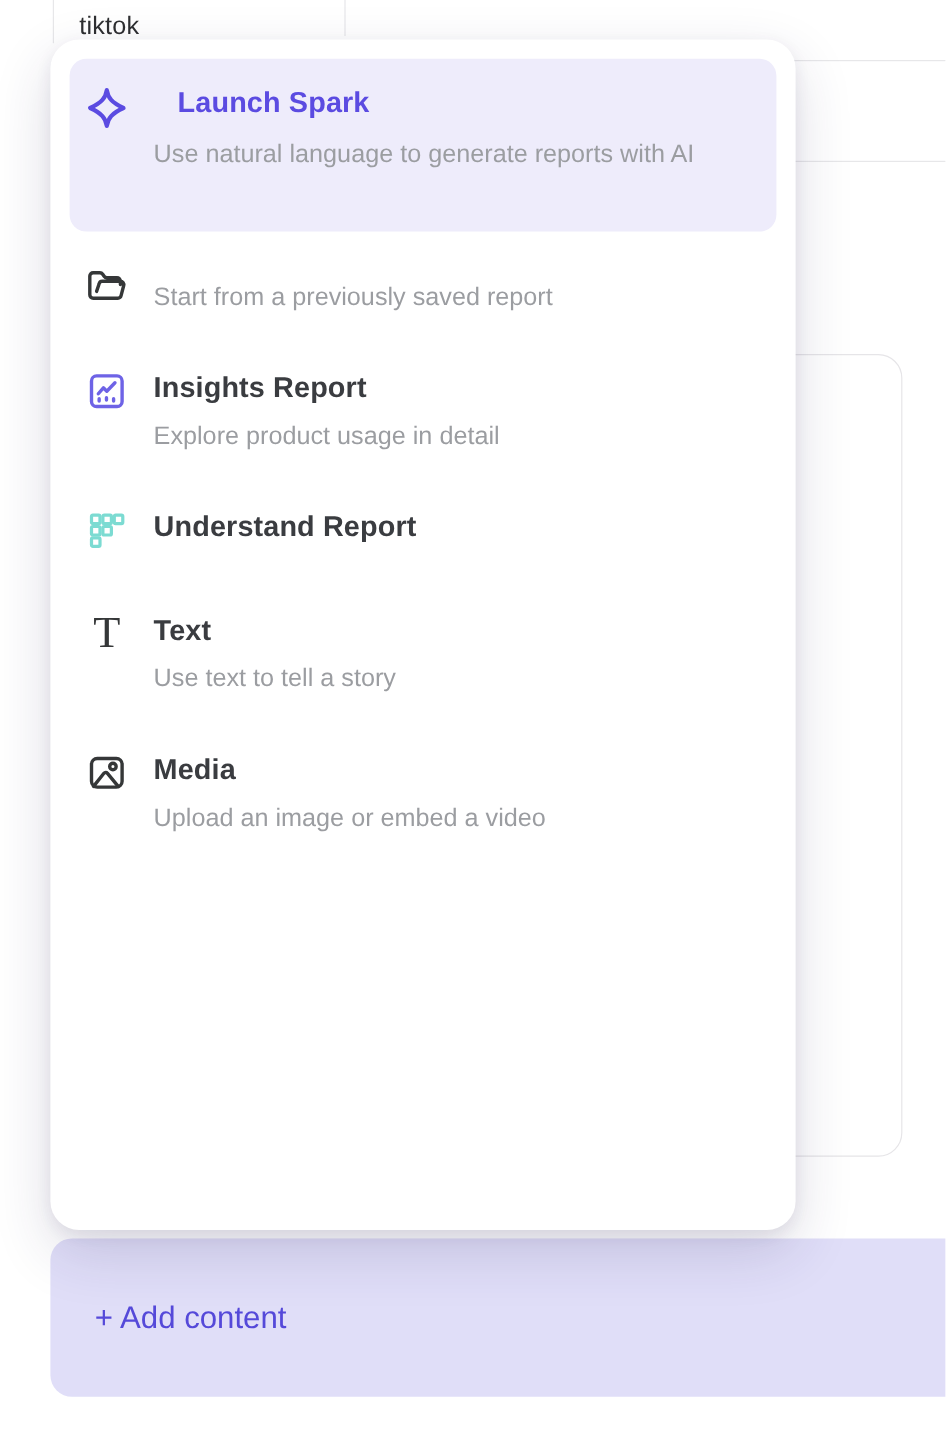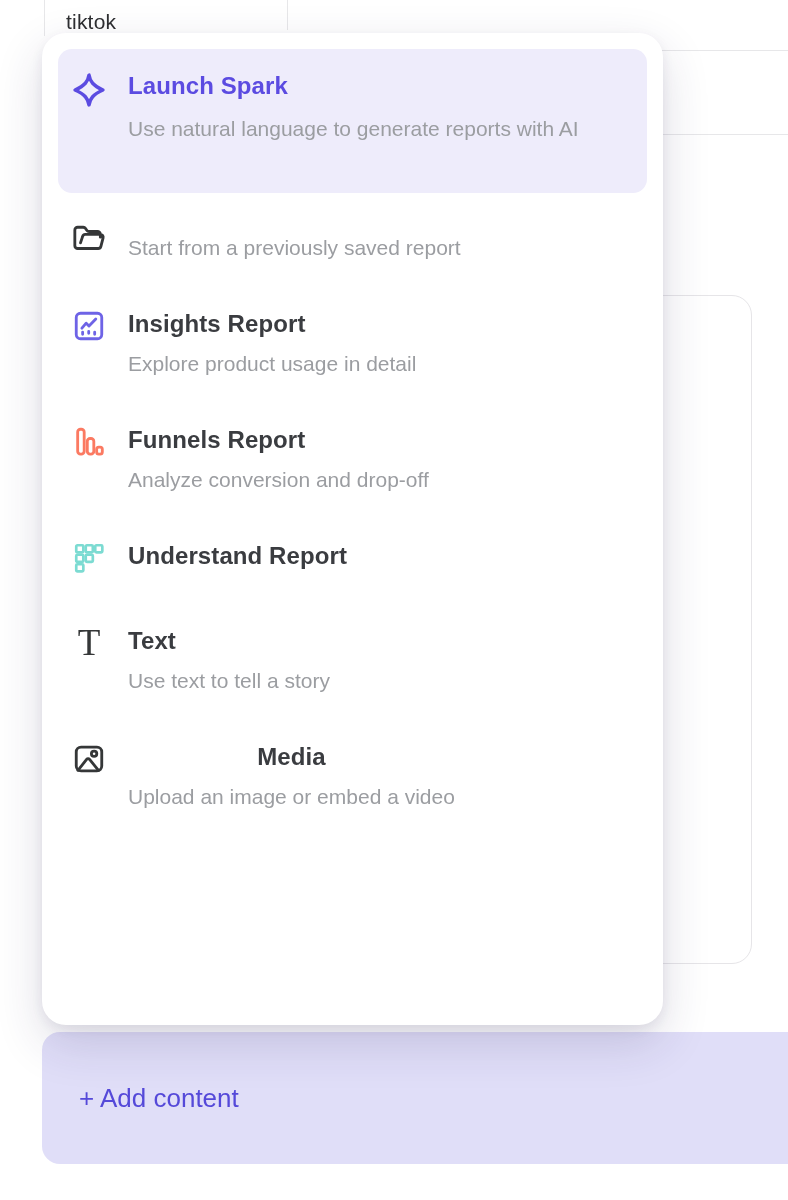--- a/index.html
+++ b/index.html
@@ -33,21 +33,21 @@
   .title { font-size:24px; line-height:30px; font-weight:600; color:#3a3c40; letter-spacing:.1px; }
   .desc { font-size:21px; line-height:28px; margin-top:11px; color:#9b9da1; }
 
   .spark { height:144px; background:#eeecfb; border-radius:14px; padding:22px 18px 0 14px; margin-bottom:30px; }
   .spark .title { color:#5b4be1; }
   .spark .desc { max-width:478px; line-height:31px; margin-top:12px; }
   .spark .icon svg { width:38px; height:38px; margin-left:-2px; }
 
   .row { margin:0 0 47px 14px; }
   .row:first-of-type { margin-top:0; }
-  .row:last-of-type { margin-bottom:0;text-align:center; }
+  .row:last-of-type { margin-bottom:0; }
   .row .icon svg { width:34px; height:34px; }
 
   .glyph-t { display:block; width:34px; height:34px; text-align:center;
     font-family:"Liberation Serif","DejaVu Serif",serif; font-size:37px; line-height:34px; font-weight:500; }
   .glyph-t::before { content:"T"; }
 </style>
 </head>
 <body>
 
 <div class="canvas">
@@ -65,21 +65,21 @@
 
   <div class="menu">
 
     <div class="item spark">
       <span class="icon" style="color: rgb(91, 75, 225);">
         <svg viewBox="0 0 24 24" fill="none" stroke="currentColor" stroke-width="2.2" stroke-linejoin="round">
           <path d="M12 2.6 C11.4 6.6 9.4 9.2 3.2 12 C9.4 14.8 11.4 17.4 12 21.4 C12.6 17.4 14.6 14.8 20.8 12 C14.6 9.2 12.6 6.6 12 2.6 Z"></path>
         </svg>
       </span>
       <div>
-        <div class="title" style="color: rgb(91, 75, 225);">Launch Spark</div>
+        <div class="title" style="color: rgb(91, 75, 225); margin-left: 20px;">Launch Spark</div>
         <div class="desc">Use natural language to generate reports with AI</div>
       </div>
     </div>
 
     <div class="item row">
       <span class="icon" style="color: rgb(53, 55, 56);">
         <svg viewBox="0 0 24 24" fill="none" stroke="currentColor" stroke-width="2" stroke-linecap="round" stroke-linejoin="round">
           <path d="m6 14 1.45-4.35A2 2 0 0 1 9.39 8H20a2 2 0 0 1 1.94 2.5l-1.54 6a2 2 0 0 1-1.95 1.5H4a2 2 0 0 1-2-2V5c0-1.1.9-2 2-2h3.93a2 2 0 0 1 1.66.9l.82 1.2a2 2 0 0 0 1.66.9H18a2 2 0 0 1 2 2v2"></path>
         </svg>
       </span>
@@ -95,33 +95,20 @@
           <path d="M7 13.5 10 10l2 2 4.8-5"></path>
           <path d="M7.5 17.8v-1.4M11.8 17.2v-1.4M16 17.8v-1.4"></path>
         </svg>
       </span>
       <div>
         <div class="title">Insights Report</div>
         <div class="desc">Explore product usage in detail</div>
       </div>
     </div>
 
-    <div class="item row">
-      <span class="icon" style="color: rgb(251, 122, 98);">
-        <svg viewBox="0 0 24 24" fill="none" stroke="currentColor" stroke-width="2" stroke-linejoin="round">
-          <rect x="4" y="3" width="4.6" height="17.5" rx="2"></rect>
-          <rect x="10.8" y="9.5" width="4.6" height="11" rx="2"></rect>
-          <rect x="17.4" y="15.6" width="4" height="4.9" rx="1.5"></rect>
-        </svg>
-      </span>
-      <div>
-        <div class="title">Funnels Report</div>
-        <div class="desc">Analyze conversion and drop-off</div>
-      </div>
-    </div>
 
 
     <div class="item row">
       <span class="icon" style="color: rgb(124, 219, 210);">
         <svg viewBox="0 0 24 24" fill="none" stroke="currentColor" stroke-width="1.9" stroke-linejoin="round">
           <rect x="3" y="3" width="5" height="5" rx="0.8"></rect>
           <rect x="9.7" y="3" width="5" height="5" rx="0.8"></rect>
           <rect x="16.4" y="3" width="5" height="5" rx="0.8"></rect>
           <rect x="3" y="9.7" width="5" height="5" rx="0.8"></rect>
           <rect x="9.7" y="9.7" width="5" height="5" rx="0.8"></rect>

